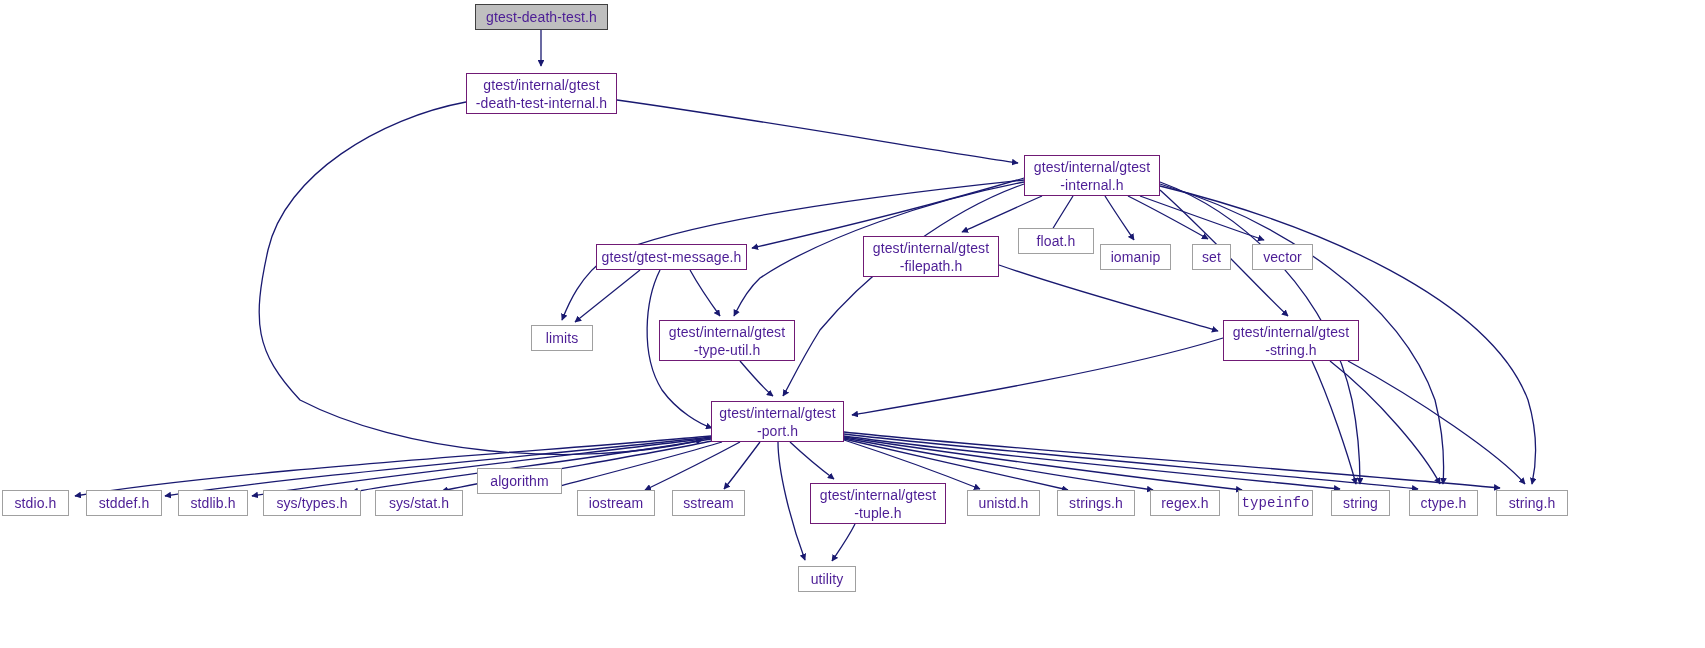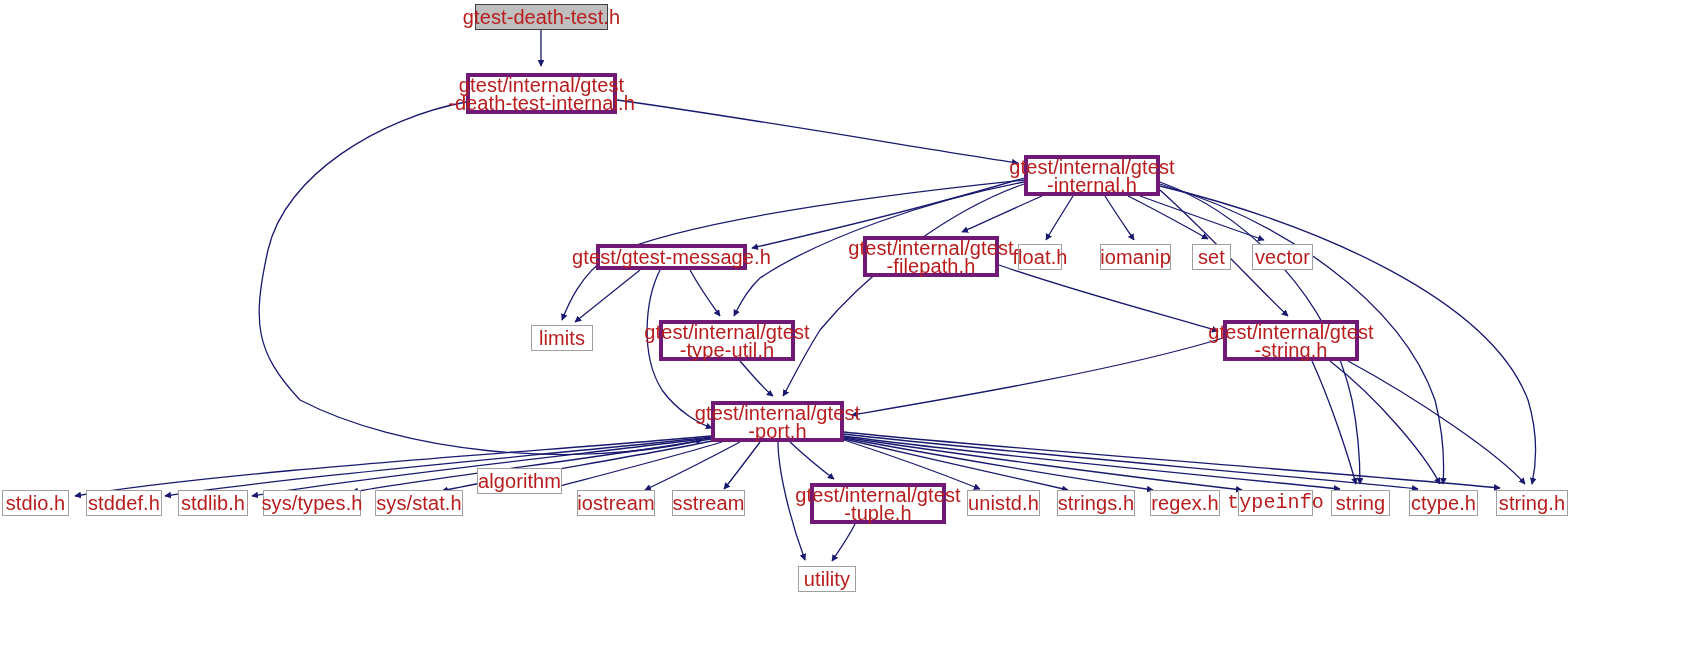--- a/index.html
+++ b/index.html
@@ -23,32 +23,32 @@
     height: 648px;
   }
   .node {
     position: absolute;
     box-sizing: border-box;
     display: flex;
     align-items: center;
     justify-content: center;
     text-align: center;
     background: #ffffff;
-    color: #b91c1c;
-    font-size: 20px;
+    color: #4c1d95;
+    font-size: 14px;
     line-height: 18px;
     letter-spacing: 0.1px;
     white-space: pre;
     z-index: 5;
   }
   .node.leaf {
     border: 1px solid #a0a0a0;
   }
   .node.internal {
-    border: 4px solid #701a75;
+    border: 1px solid #701a75;
   }
   .node.root {
     border: 1px solid #404040;
     background: #bfbfbf;
   }
   .node-label {
     display: block;
     padding: 0 6px;
   }
 </style>
@@ -110,21 +110,21 @@
   </svg>
   <div id="node-layer">
       <div class="node root" style="left: 475px; top: 4px; width: 133px; height: 26px;"><span class="node-label">gtest-death-test.h</span></div>
       <div class="node internal" style="left: 466px; top: 73px; width: 151px; height: 41px;"><span class="node-label">gtest/internal/gtest
 -death-test-internal.h</span></div>
       <div class="node internal" style="left: 1024px; top: 155px; width: 136px; height: 41px;"><span class="node-label">gtest/internal/gtest
 -internal.h</span></div>
       <div class="node internal" style="left: 596px; top: 244px; width: 151px; height: 26px;"><span class="node-label">gtest/gtest-message.h</span></div>
       <div class="node internal" style="left: 863px; top: 236px; width: 136px; height: 41px;"><span class="node-label">gtest/internal/gtest
 -filepath.h</span></div>
-      <div class="node leaf" style="left: 1018px; top: 244px; width: 44px; height: 26px; align-items: center;"><span class="node-label">float.h</span></div>
+      <div class="node leaf" style="left: 1018px; top: 228px; width: 76px; height: 26px; align-items: center;"><span class="node-label">float.h</span></div>
       <div class="node leaf" style="left: 1100px; top: 244px; width: 71px; height: 26px;"><span class="node-label">iomanip</span></div>
       <div class="node leaf" style="left: 1192px; top: 244px; width: 39px; height: 26px;"><span class="node-label">set</span></div>
       <div class="node leaf" style="left: 1252px; top: 244px; width: 61px; height: 26px;"><span class="node-label">vector</span></div>
       <div class="node leaf" style="left: 531px; top: 325px; width: 62px; height: 26px;"><span class="node-label">limits</span></div>
       <div class="node internal" style="left: 659px; top: 320px; width: 136px; height: 41px;"><span class="node-label">gtest/internal/gtest
 -type-util.h</span></div>
       <div class="node internal" style="left: 1223px; top: 320px; width: 136px; height: 41px;"><span class="node-label">gtest/internal/gtest
 -string.h</span></div>
       <div class="node internal" style="left: 711px; top: 401px; width: 133px; height: 41px;"><span class="node-label">gtest/internal/gtest
 -port.h</span></div>

